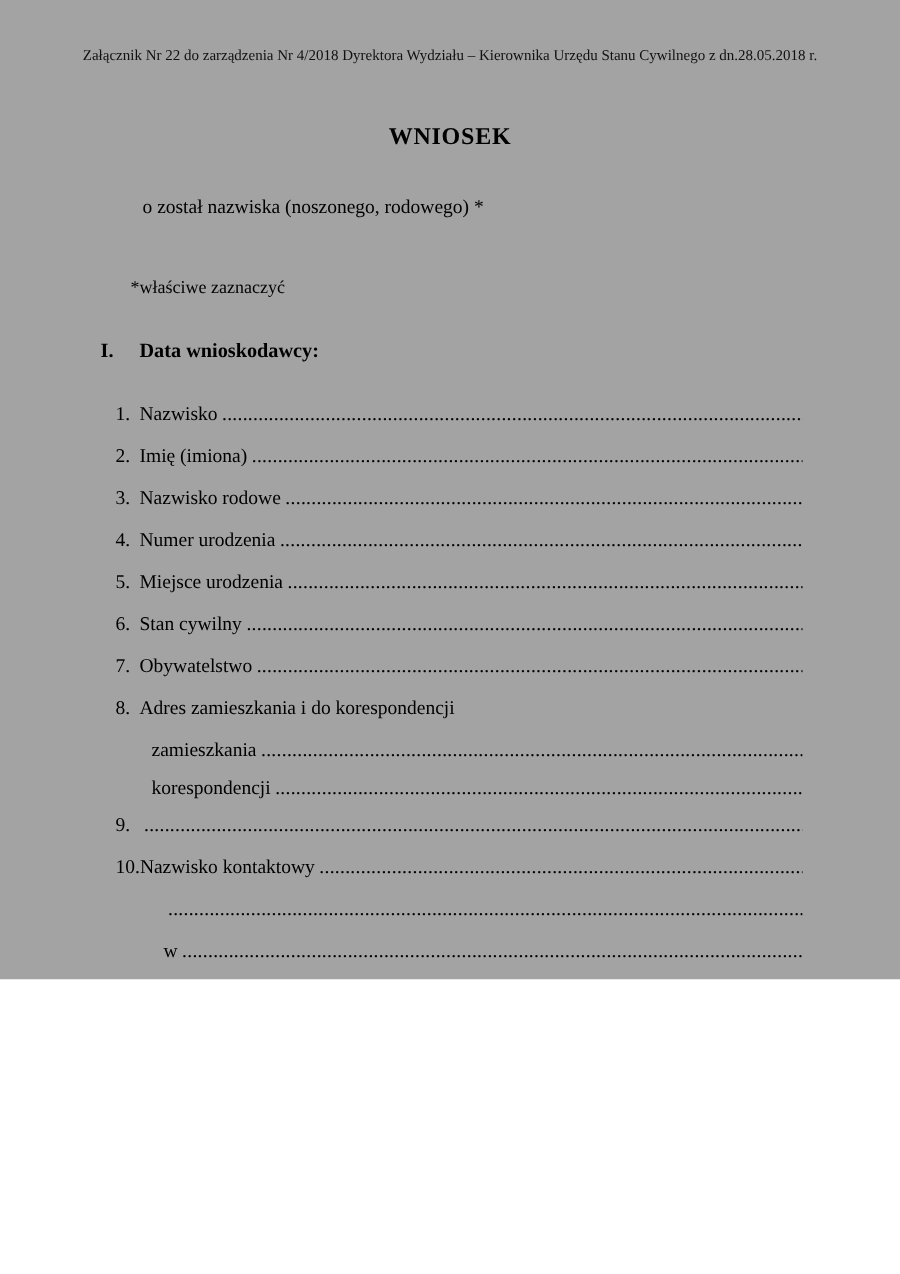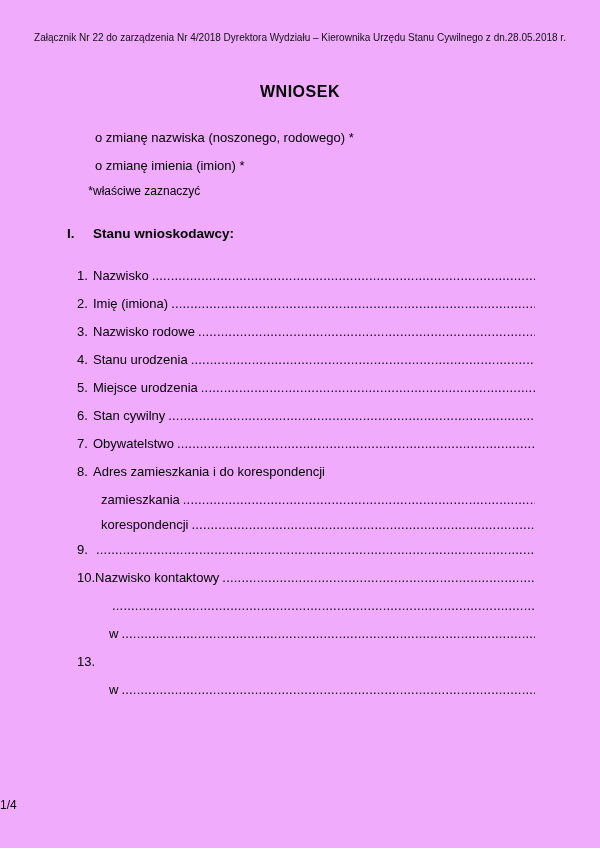--- a/index.html
+++ b/index.html
@@ -3,24 +3,24 @@
 <meta charset="utf-8">
 <style>
   html, body {
     margin: 0;
     padding: 0;
     background: #ffffff;
   }
   .page {
     position: relative;
     width: 600px;
-    height: 848px;
-    background: #f0abfc;
+    height: 653px;
+    background: #a3a3a3;
     color: #000000;
-    font-family: Liberation Sans, sans-serif;
+    font-family: Liberation Serif, serif;
     overflow: hidden;
   }
   .doc-header {
     position: absolute;
     top: 32px;
     left: 0;
     right: 0;
     text-align: center;
     font-size: 10px;
     line-height: 12px;
@@ -122,51 +122,50 @@
 </head>
 <body>
 
 <div class="page">
 
   <div class="doc-header">Załącznik Nr 22 do zarządzenia Nr 4/2018 Dyrektora Wydziału – Kierownika Urzędu Stanu Cywilnego z dn.28.05.2018 r.</div>
 
   <h1 class="doc-title">WNIOSEK</h1>
 
   <div class="options">
-    <div class="option">o zmianę nazwiska (noszonego, rodowego) *</div>
-    <div class="option">o zmianę imienia (imion) *</div>
+    <div class="option">o został nazwiska (noszonego, rodowego) *</div>
   </div>
 
   <div class="footnote">
     <span class="marker">*</span><span>właściwe zaznaczyć</span>
   </div>
 
   <div class="section-heading">
-    <span class="numeral">I.</span><span>Stanu wnioskodawcy:</span>
+    <span class="numeral">I.</span><span>Data wnioskodawcy:</span>
   </div>
 
   <div class="form-rows">
       <div class="row item">
       <span class="num">1.</span>
         <span class="lbl">Nazwisko</span>
         <span class="dots">............................................................................................................................................................................................................................................................................................................</span>
     </div>
       <div class="row item">
       <span class="num">2.</span>
         <span class="lbl">Imię (imiona)</span>
         <span class="dots">............................................................................................................................................................................................................................................................................................................</span>
     </div>
       <div class="row item">
       <span class="num">3.</span>
         <span class="lbl">Nazwisko rodowe</span>
         <span class="dots">............................................................................................................................................................................................................................................................................................................</span>
     </div>
       <div class="row item">
       <span class="num">4.</span>
-        <span class="lbl">Stanu urodzenia</span>
+        <span class="lbl">Numer urodzenia</span>
         <span class="dots">............................................................................................................................................................................................................................................................................................................</span>
     </div>
       <div class="row item">
       <span class="num">5.</span>
         <span class="lbl">Miejsce urodzenia</span>
         <span class="dots">............................................................................................................................................................................................................................................................................................................</span>
     </div>
       <div class="row item">
       <span class="num">6.</span>
         <span class="lbl">Stan cywilny</span>

